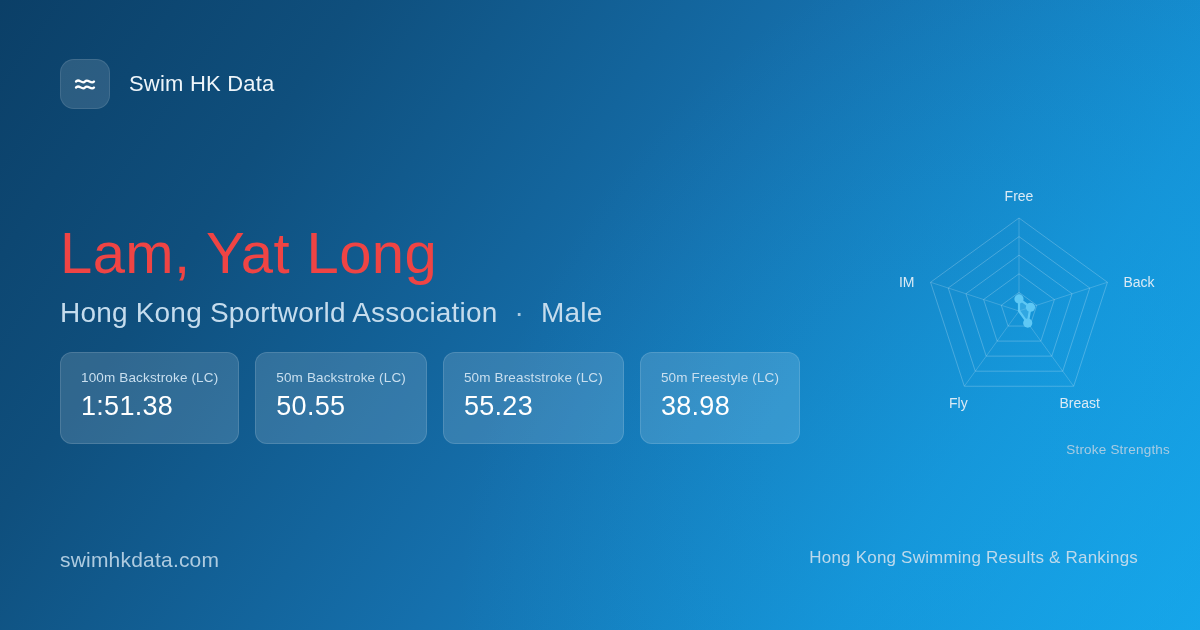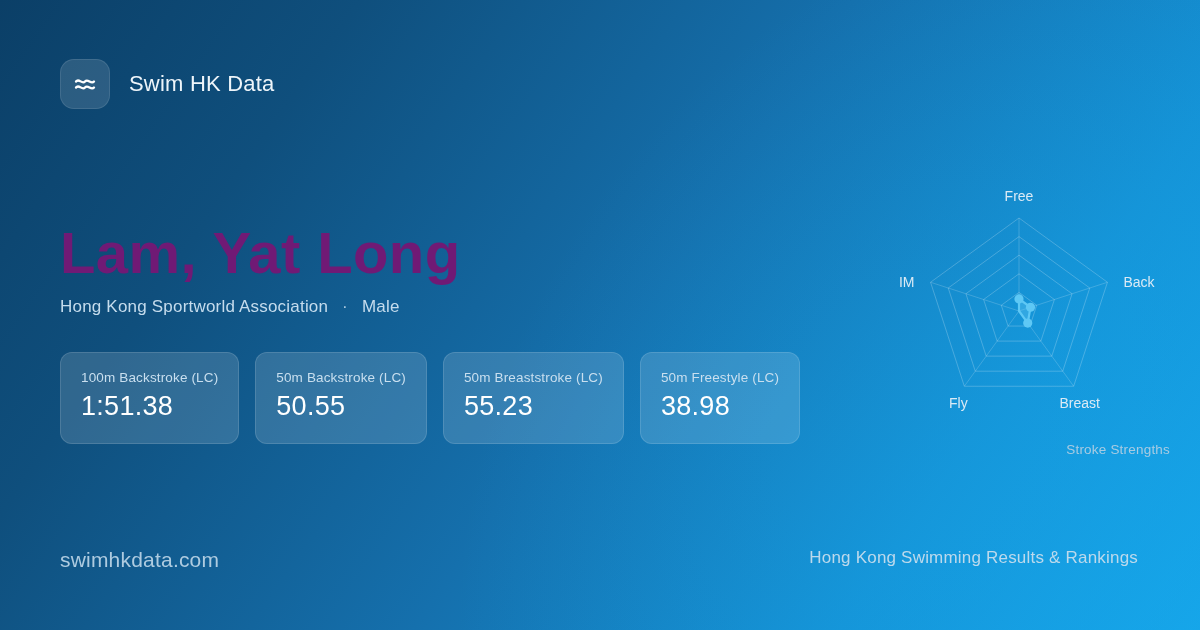--- a/index.html
+++ b/index.html
@@ -26,25 +26,25 @@
     background: rgba(255,255,255,.13);
     border: 1px solid rgba(255,255,255,.10);
     display:flex; align-items:center; justify-content:center;
   }
   .brand-mark svg { display:block; }
   .brand-name { font-size:22px; font-weight:400; letter-spacing:.2px; color:#eef5fa; }
 
   
   .headline { position:absolute; left:60px; top:222px; }
   .athlete-name {
-    font-size:58px; font-weight:700; line-height:1.06;
-    letter-spacing:.4px; color:#701a75; white-space:nowrap;
+    font-size:58px; font-weight:400; line-height:1.06;
+    letter-spacing:.4px; color:#ef4444; white-space:nowrap;
   }
   .athlete-meta {
-    margin-top:14px; font-size:17px; font-weight:400;
+    margin-top:14px; font-size:28px; font-weight:400;
     color:#c5dced; letter-spacing:.2px; white-space:nowrap;
   }
   .athlete-meta .sep { margin:0 9px; opacity:.85; }
 
   
   .cards { position:absolute; left:60px; top:352px; display:flex; gap:16px; }
   .card {
     background: rgba(255,255,255,.14);
     border: 1px solid rgba(255,255,255,.13);
     border-radius:12px;

